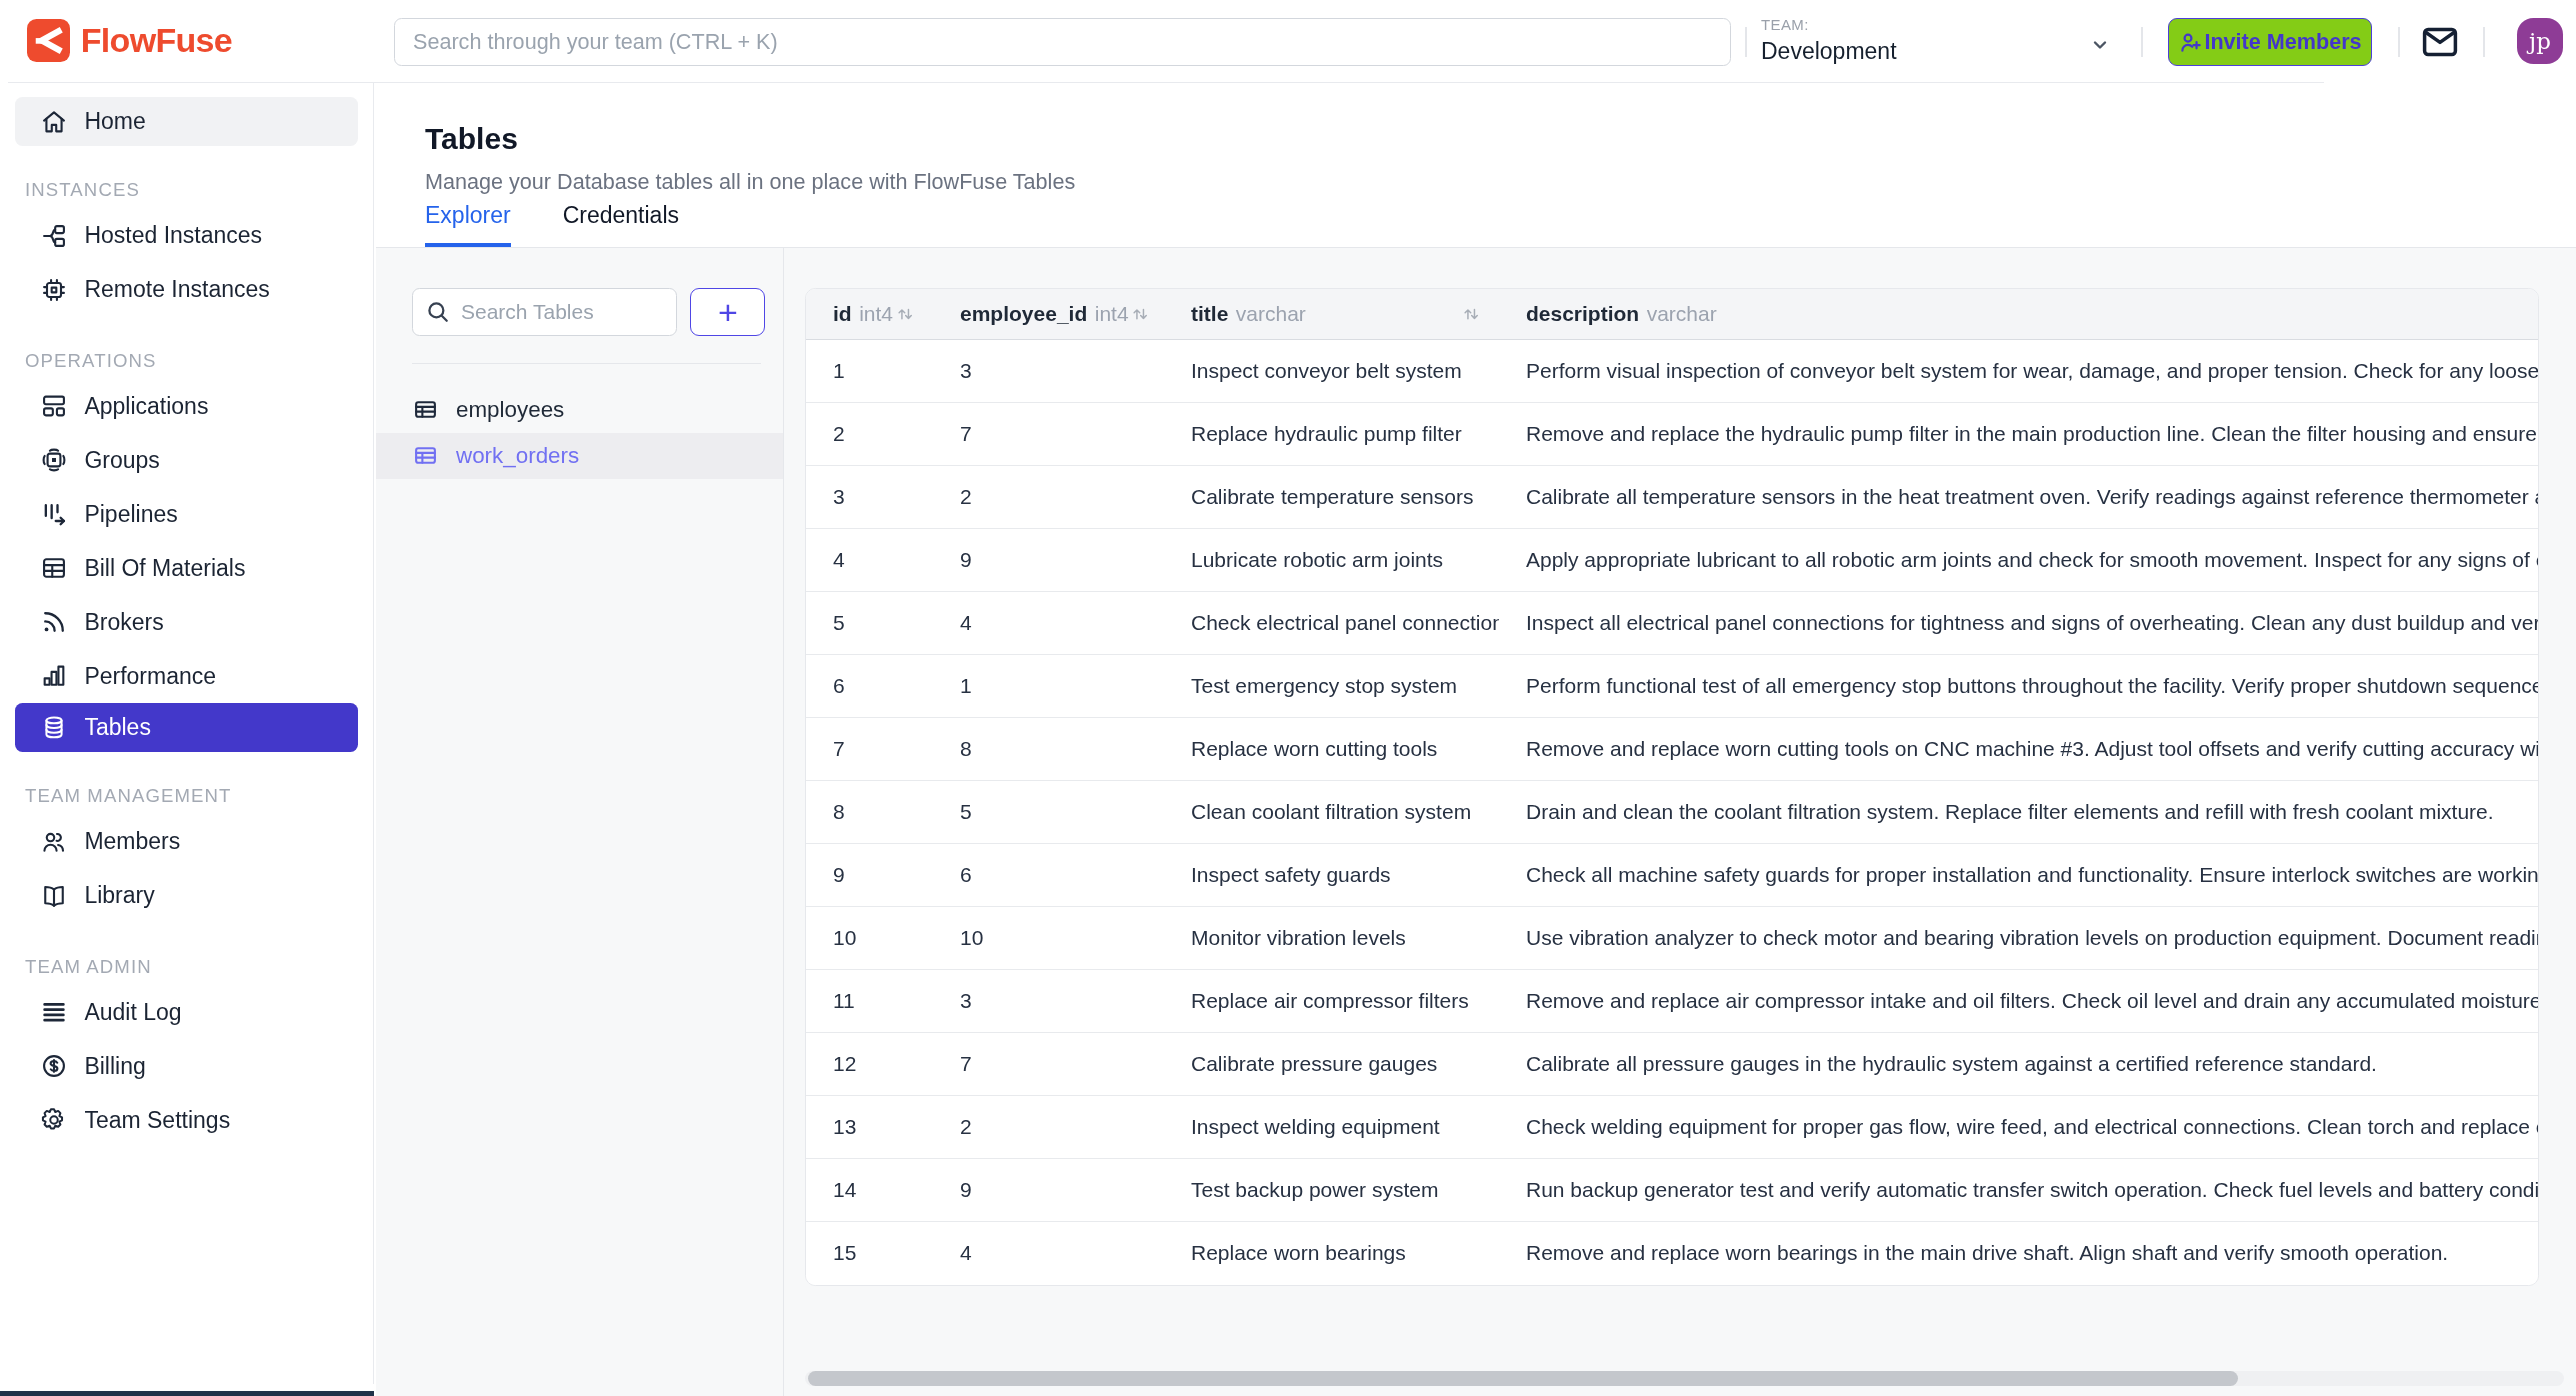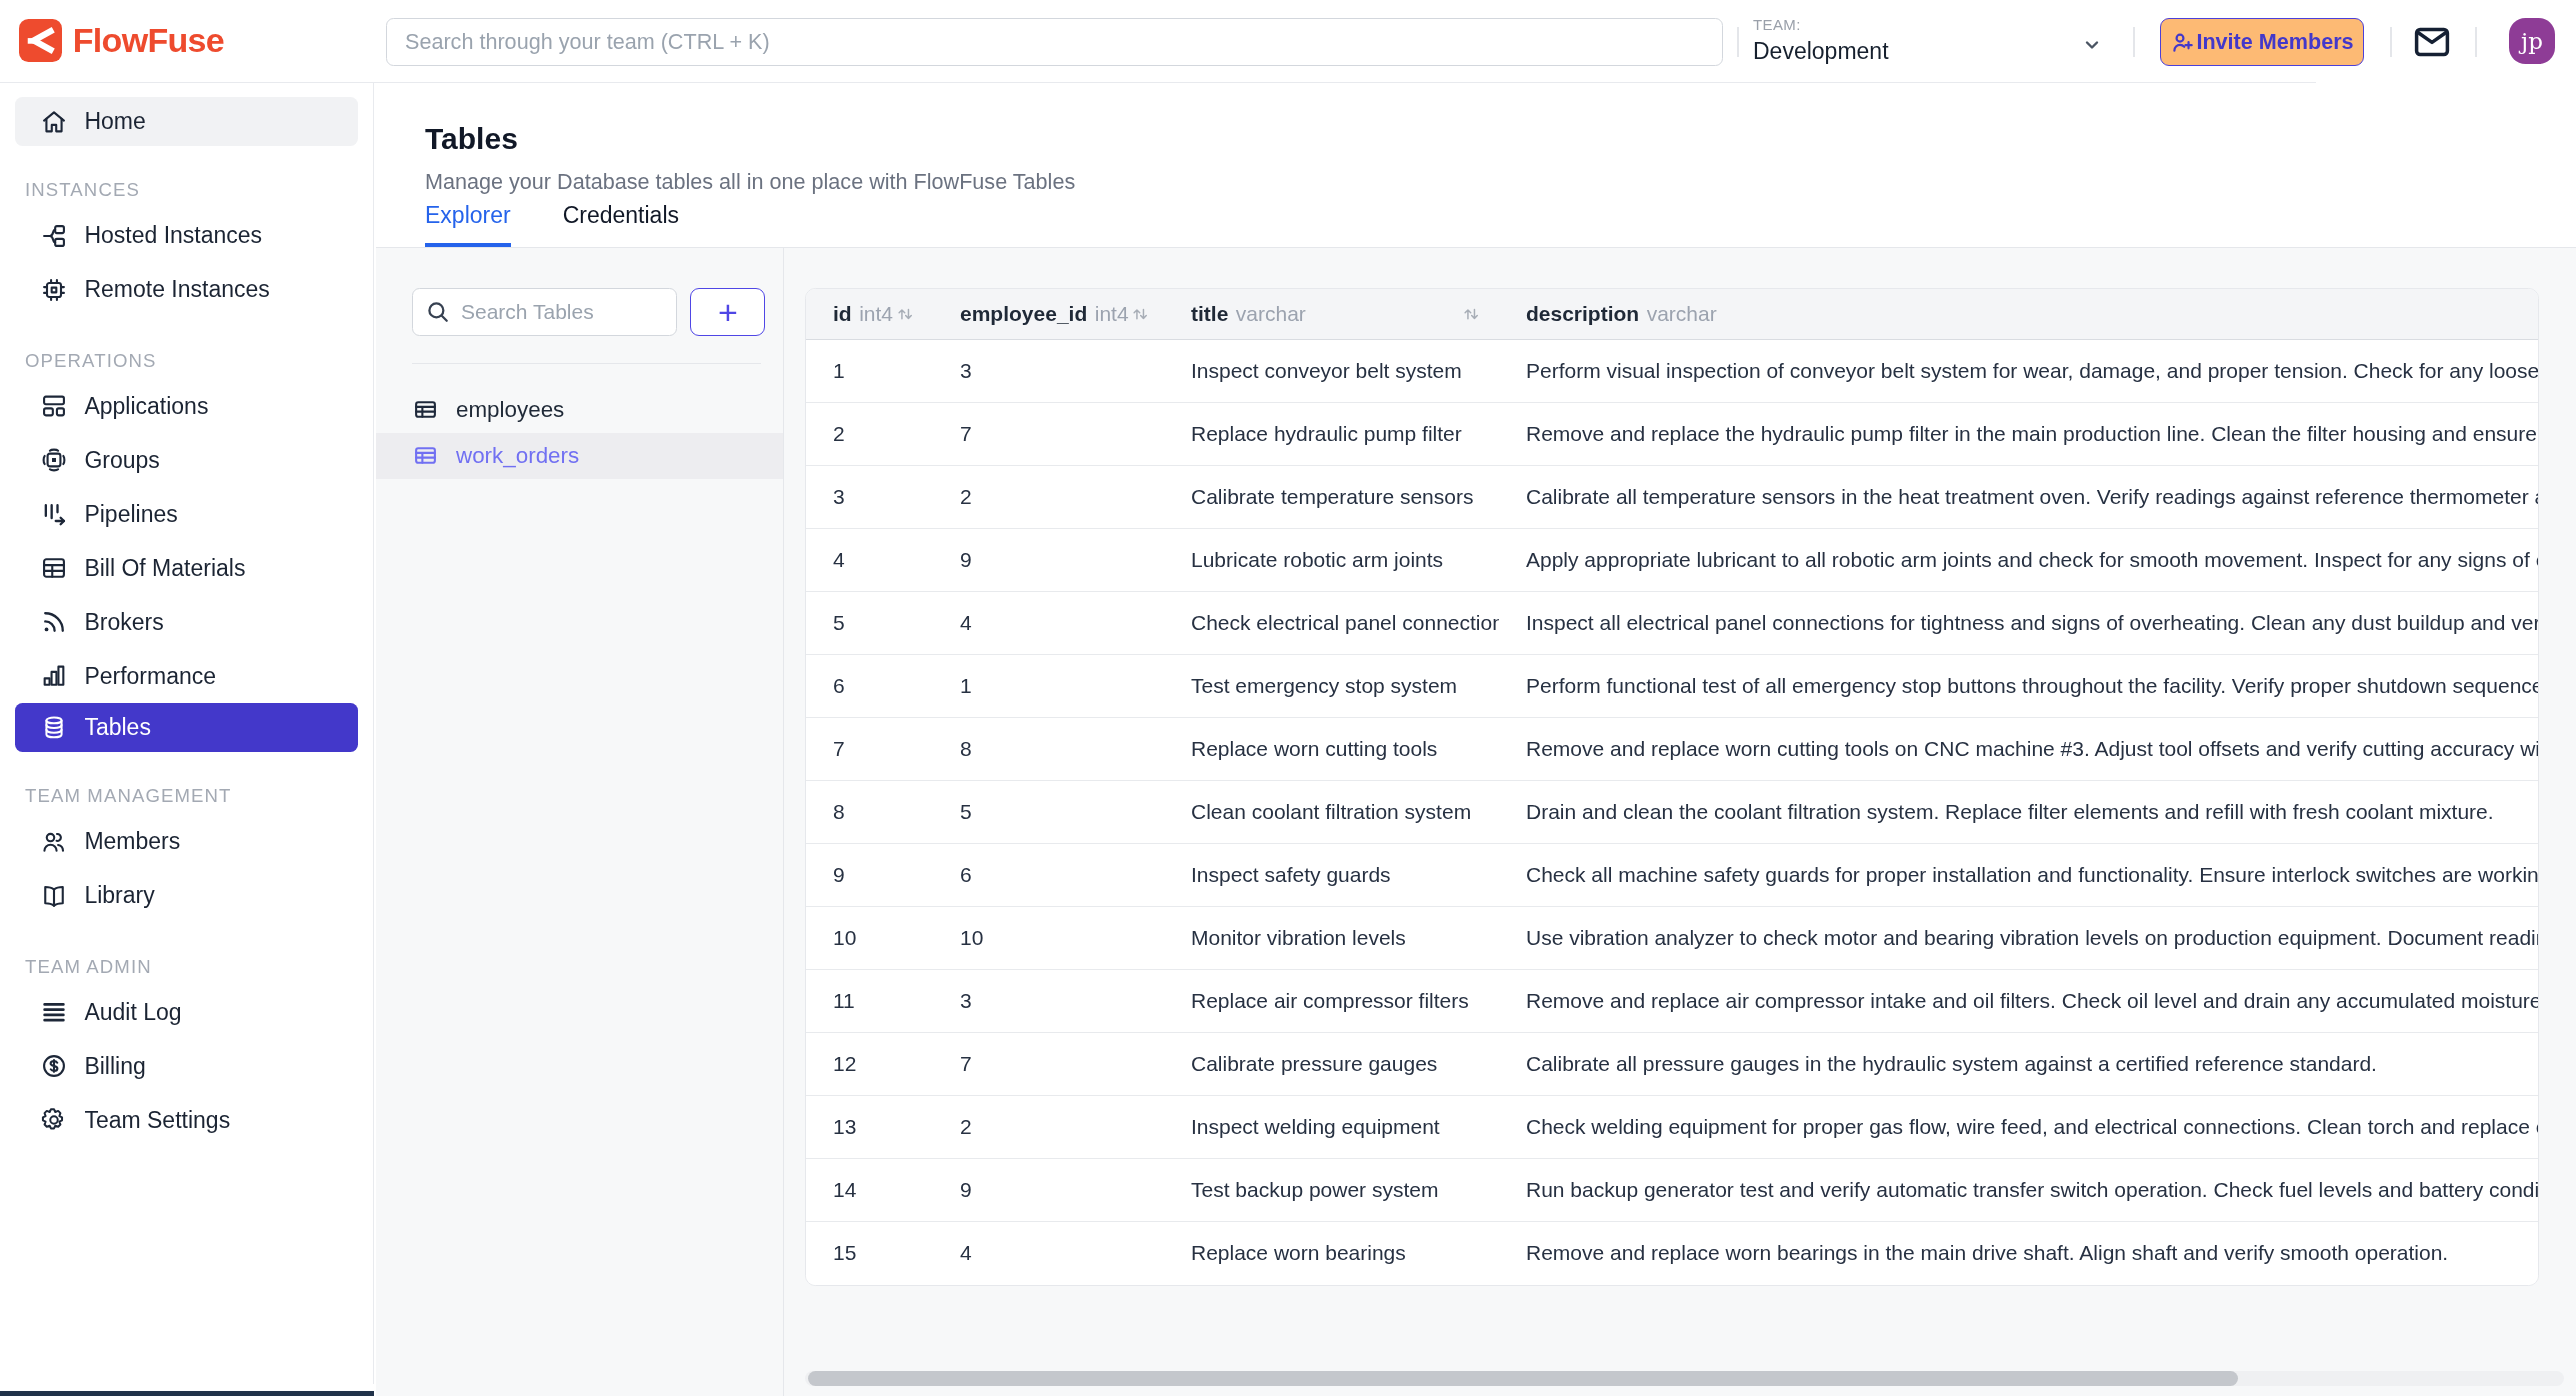--- a/index.html
+++ b/index.html
@@ -1,35 +1,35 @@
 <!DOCTYPE html>
 <html style="font-size:12px"><head>
 <meta charset="utf-8">
 <style>
   * { margin:0; padding:0; box-sizing:border-box; }
   html,body { width:2576px; height:1397px; overflow:hidden; background:#fff;
     font-family:"Liberation Sans", sans-serif; color:#1f2937; }
   svg { display:block; }
 
   
-  .header { position:absolute; left:0; top:0; width:2316px; height:83px; background:#fff;
+  .header { position:absolute; left:8px; top:0; width:2316px; height:83px; background:#fff;
     border-bottom:1.5px solid #e8eaee; z-index:5; }
   .logo { position:absolute; left:19.4px; top:19.4px; display:flex; align-items:center; cursor:pointer; }
   .logo-mark { width:43px; height:43px; }
   .logo-text { margin-left:10.4px; font-size:34px; font-weight:700; color:#ee4b2e; letter-spacing:-0.7px; }
   .global-search { position:absolute; left:386px; top:18px; width:1337px; height:48px;
     border:1.5px solid #d3d7dd; border-radius:7.5px; padding:0 18px; font-size:21.6px; color:#1f2937;
     font-family:"Liberation Sans", sans-serif; outline:none; background:#fff; }
   .global-search::placeholder { color:#9aa3ae; }
   .hsep { position:absolute; top:27px; width:1.5px; height:30px; background:#e4e6ea; }
   .team-block { position:absolute; left:1753px; top:16.4px; cursor:pointer; }
   .team-label { font-size:15px; color:#9aa0aa; letter-spacing:0.4px; }
   .team-name { font-size:23px; color:#16202e; margin-top:4.5px; }
   .team-chevron { position:absolute; left:2080px; top:33px; color:#4b5563; }
-  .invite-btn { position:absolute; left:2160px; top:18px; width:204px; height:48px; background:#fdba74;
+  .invite-btn { position:absolute; left:2160px; top:18px; width:204px; height:48px; background:#84cc16;
     border:1.9px solid #4c40d9; border-radius:9px; display:flex; align-items:center; justify-content:center;
     gap:1px; color:#4338ca; font-size:21.6px; font-weight:600; cursor:pointer; }
   .mail-btn { position:absolute; left:2411px; top:21px; color:#152033; cursor:pointer; }
   .avatar { position:absolute; left:2509px; top:18px; width:46px; height:46px; border-radius:16.4px;
     background:#8e3c96; color:#fff; display:flex; align-items:center; justify-content:center;
     font-family:"DejaVu Serif", serif; font-size:23px; cursor:pointer; }
 
   
   .sidebar { position:absolute; left:0; top:72px; width:374px; height:1312px; background:#fff;
     border-right:1.5px solid #e8eaee; overflow:hidden; }

